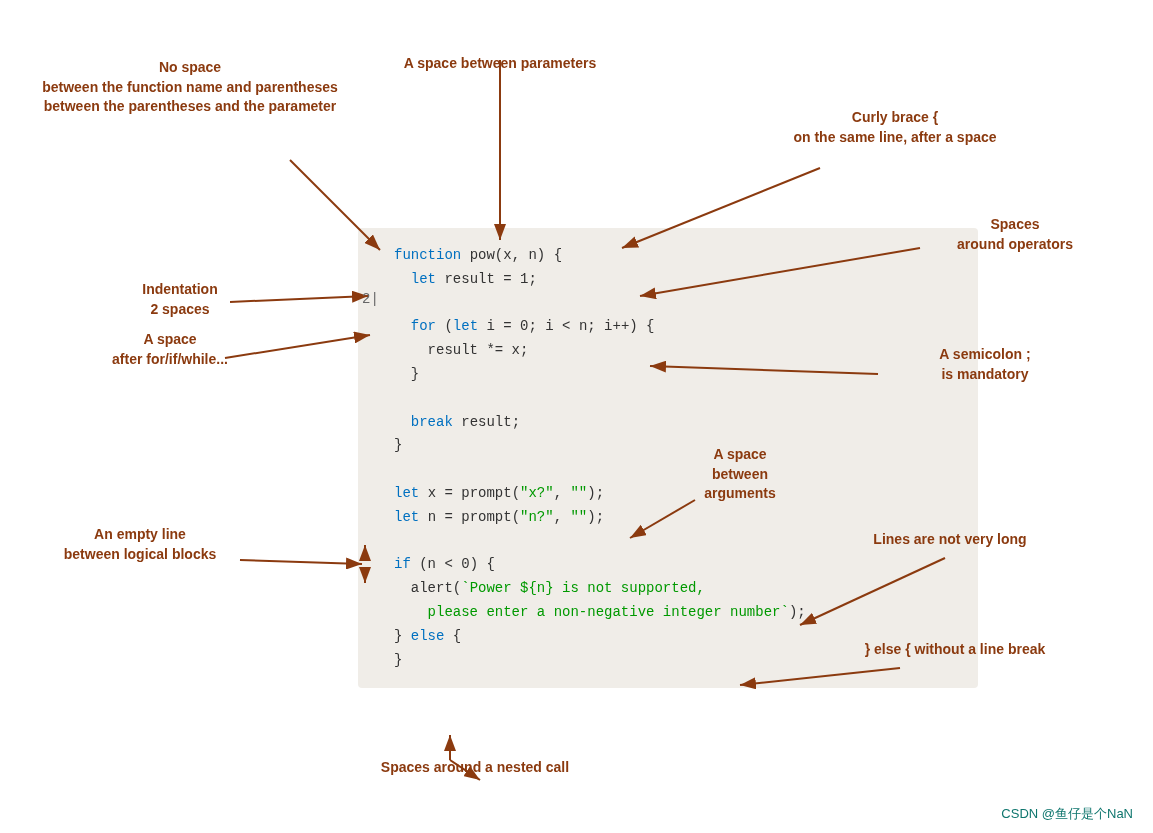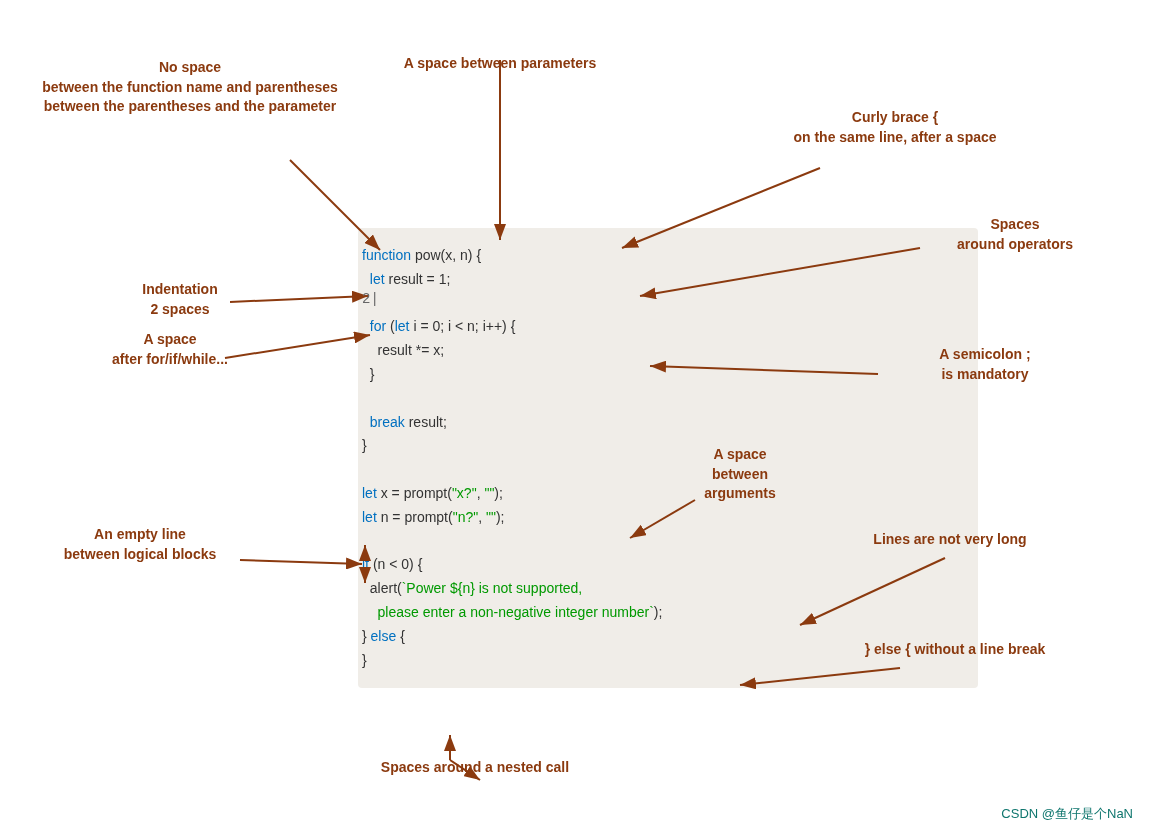--- a/index.html
+++ b/index.html
@@ -21,22 +21,22 @@
       text-align: center;
     }
 
     .code-box {
       position: absolute;
       top: 228px;
       left: 358px;
       width: 620px;
       background: #f0ede8;
       border-radius: 4px;
-      padding: 16px 4px;
-      font-family: Liberation Sans, sans-serif;
+      padding: 16px 36px;
+      font-family: Liberation Mono, monospace;
       font-size: 14px;
       line-height: 1.7;
     }
 
     .code-line {
       white-space: pre;
       display: block;
     }
 
     .kw { color: #0070c0; }

